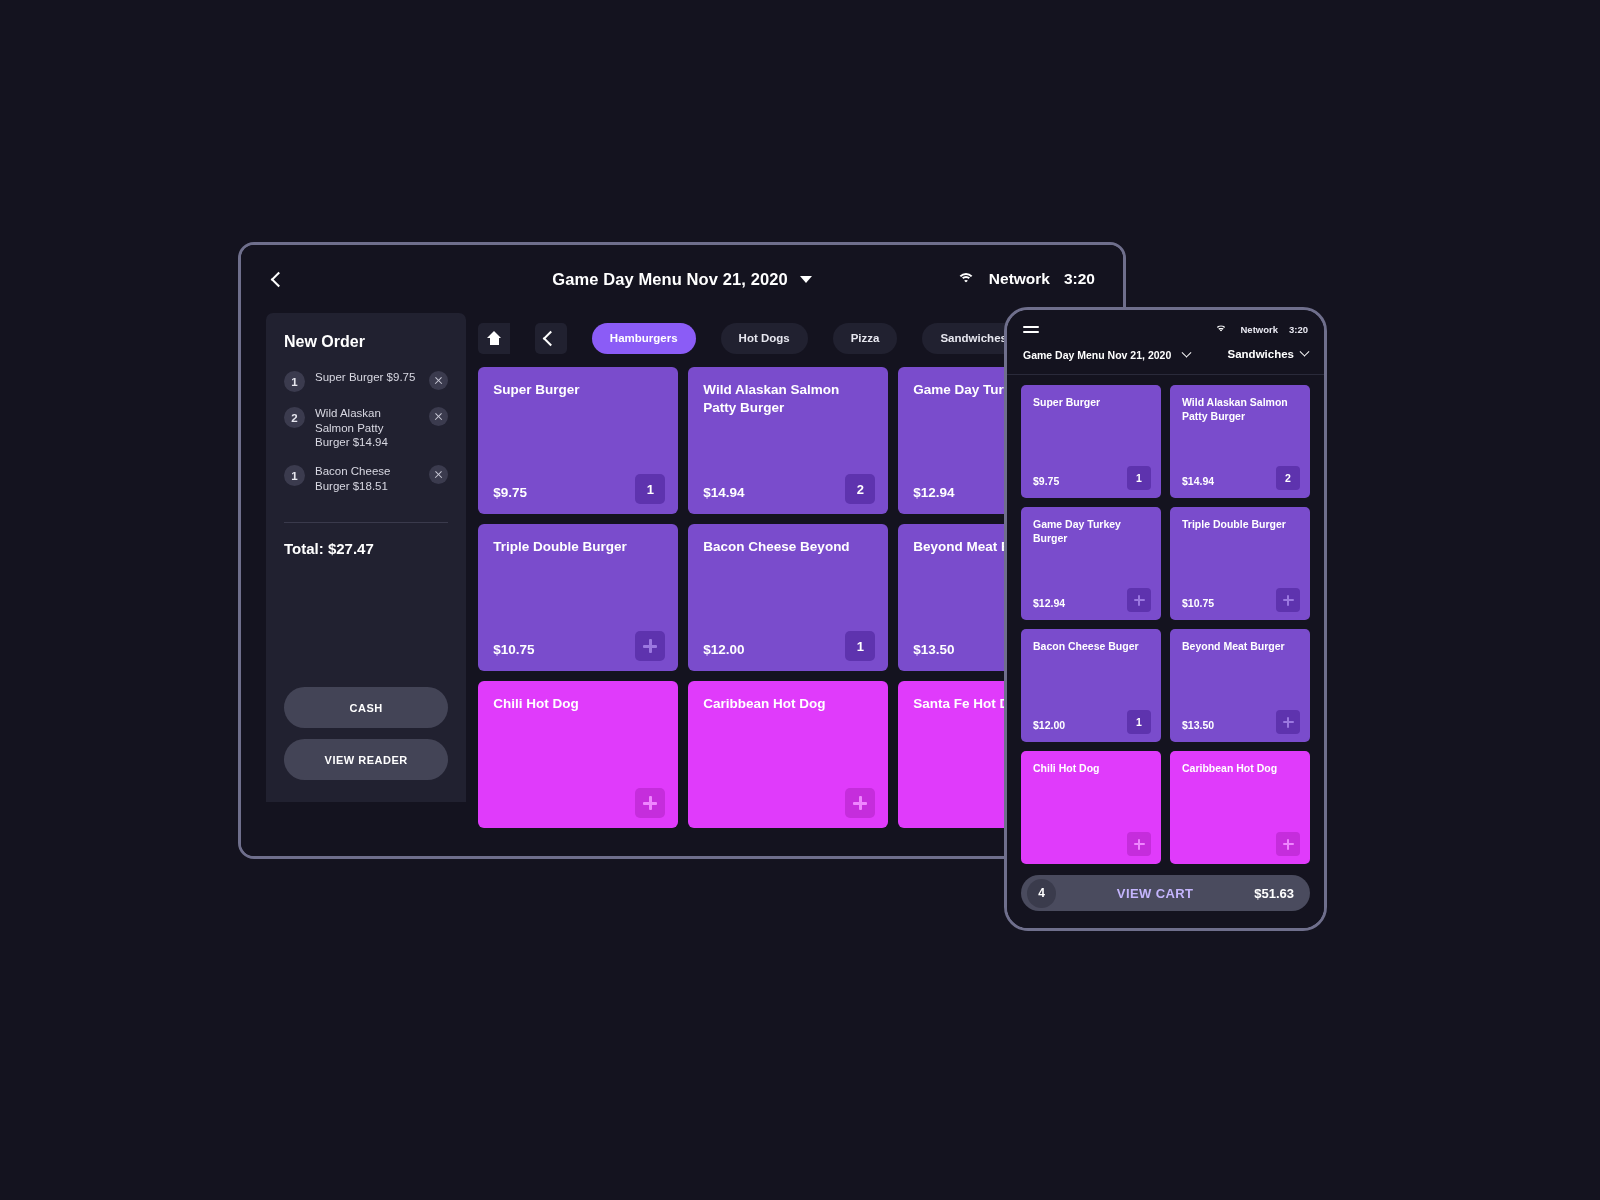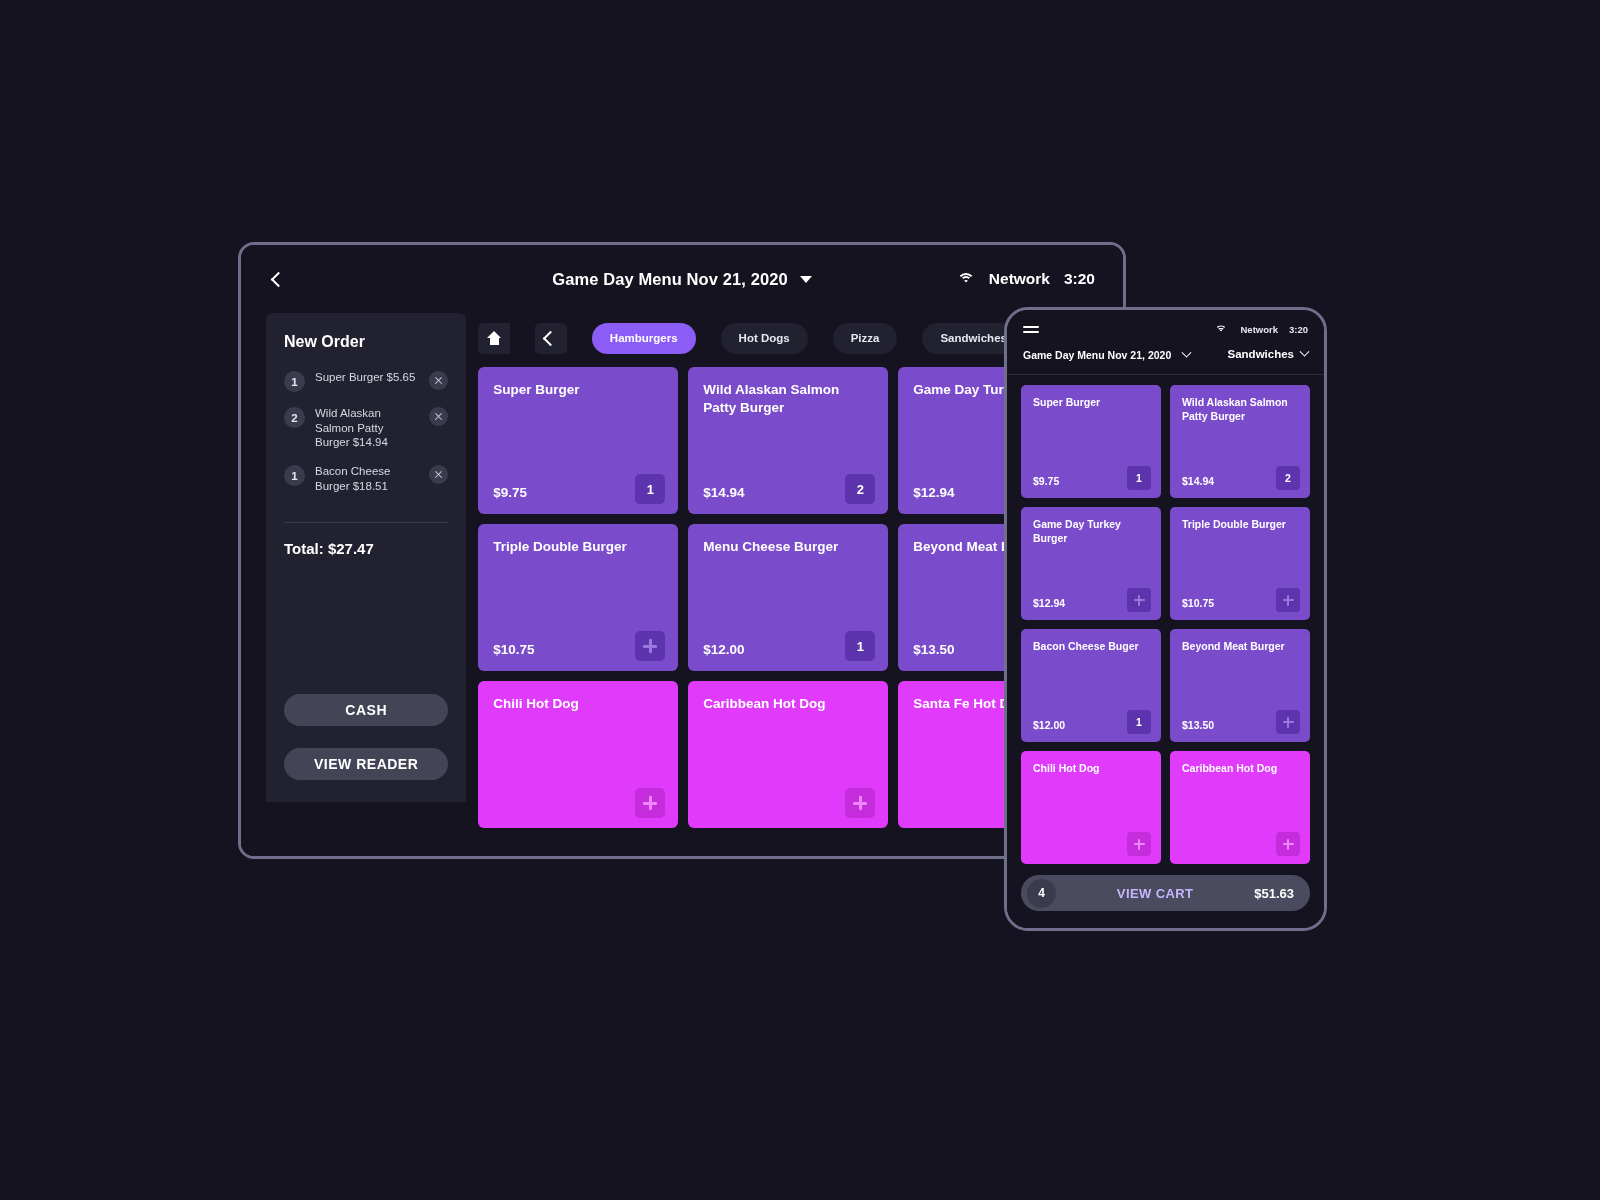--- a/index.html
+++ b/index.html
@@ -103,25 +103,25 @@
   }
   .xmark { position:relative; width:9px; height:9px; }
   .xmark:before, .xmark:after{
     content:""; position:absolute; left:0; top:4px; width:9px; height:1.4px;
     background:#c9c9d6;
   }
   .xmark:before{ transform:rotate(45deg);} .xmark:after{ transform:rotate(-45deg);}
   .total-line { color:#fff; font-size:15px; font-weight:700; padding:17px 0 0 0; }
   .pay-buttons { margin-top:auto; padding-bottom: 22px; }
   .pay-btn {
-    width: 100%; height: 32px; border-radius: 21px;
+    width: 100%; height: 41px; border-radius: 21px;
     background: #434456; color:#fff;
-    font-size: 14px; font-weight: 700; letter-spacing: .5px;
+    font-size: 11px; font-weight: 700; letter-spacing: .5px;
     display:flex; align-items:center; justify-content:center;
-    margin-top: 22px; border: none;
+    margin-top: 11px; border: none;
   }
 
   
   .menu-area { flex: 1 1 auto; margin-left: 12px; padding-right: 0; overflow: hidden; }
   .cat-bar { display:flex; align-items:center; gap:25px; height:46px; padding-top:4px; }
   .cat-iconbtn {
     width: 37px; height: 31px; border-radius: 5px;
     background: #212130; display:flex; align-items:center; justify-content:center;
   }
   .cat-iconbtn.first { border-radius: 5px 0 0 5px; }
@@ -271,21 +271,21 @@
       </div>
 
       <div class="t-body">
 
         <div class="sidebar">
           <h2>New Order</h2>
 
           <div class="order-list">
             <div class="order-row">
               <span class="qty-badge">1</span>
-              <span class="order-text">Super Burger $5.65</span>
+              <span class="order-text">Super Burger $9.75</span>
               <span class="remove-btn">
                   <span class="xmark"></span>
                 </span>
             </div>
             <div class="order-row">
               <span class="qty-badge">2</span>
               <span class="order-text">Wild Alaskan Salmon Patty Burger $14.94</span>
               <span class="remove-btn">
                   <span class="xmark"></span>
                 </span>
@@ -339,21 +339,21 @@
             </div>
 
             <div class="card purple">
               <div class="card-name">Triple Double Burger</div>
               <div class="card-price">$10.75</div>
               <div class="card-action">
                   <span class="plus-ic"></span>
                 </div>
             </div>
             <div class="card purple">
-              <div class="card-name">Menu Cheese Burger</div>
+              <div class="card-name">Bacon Cheese Beyond</div>
               <div class="card-price">$12.00</div>
               <div class="card-action">1</div>
             </div>
             <div class="card purple">
               <div class="card-name">Beyond Meat Burger</div>
               <div class="card-price">$13.50</div>
             </div>
 
             <div class="card magenta">
               <div class="card-name">Chili Hot Dog</div>

